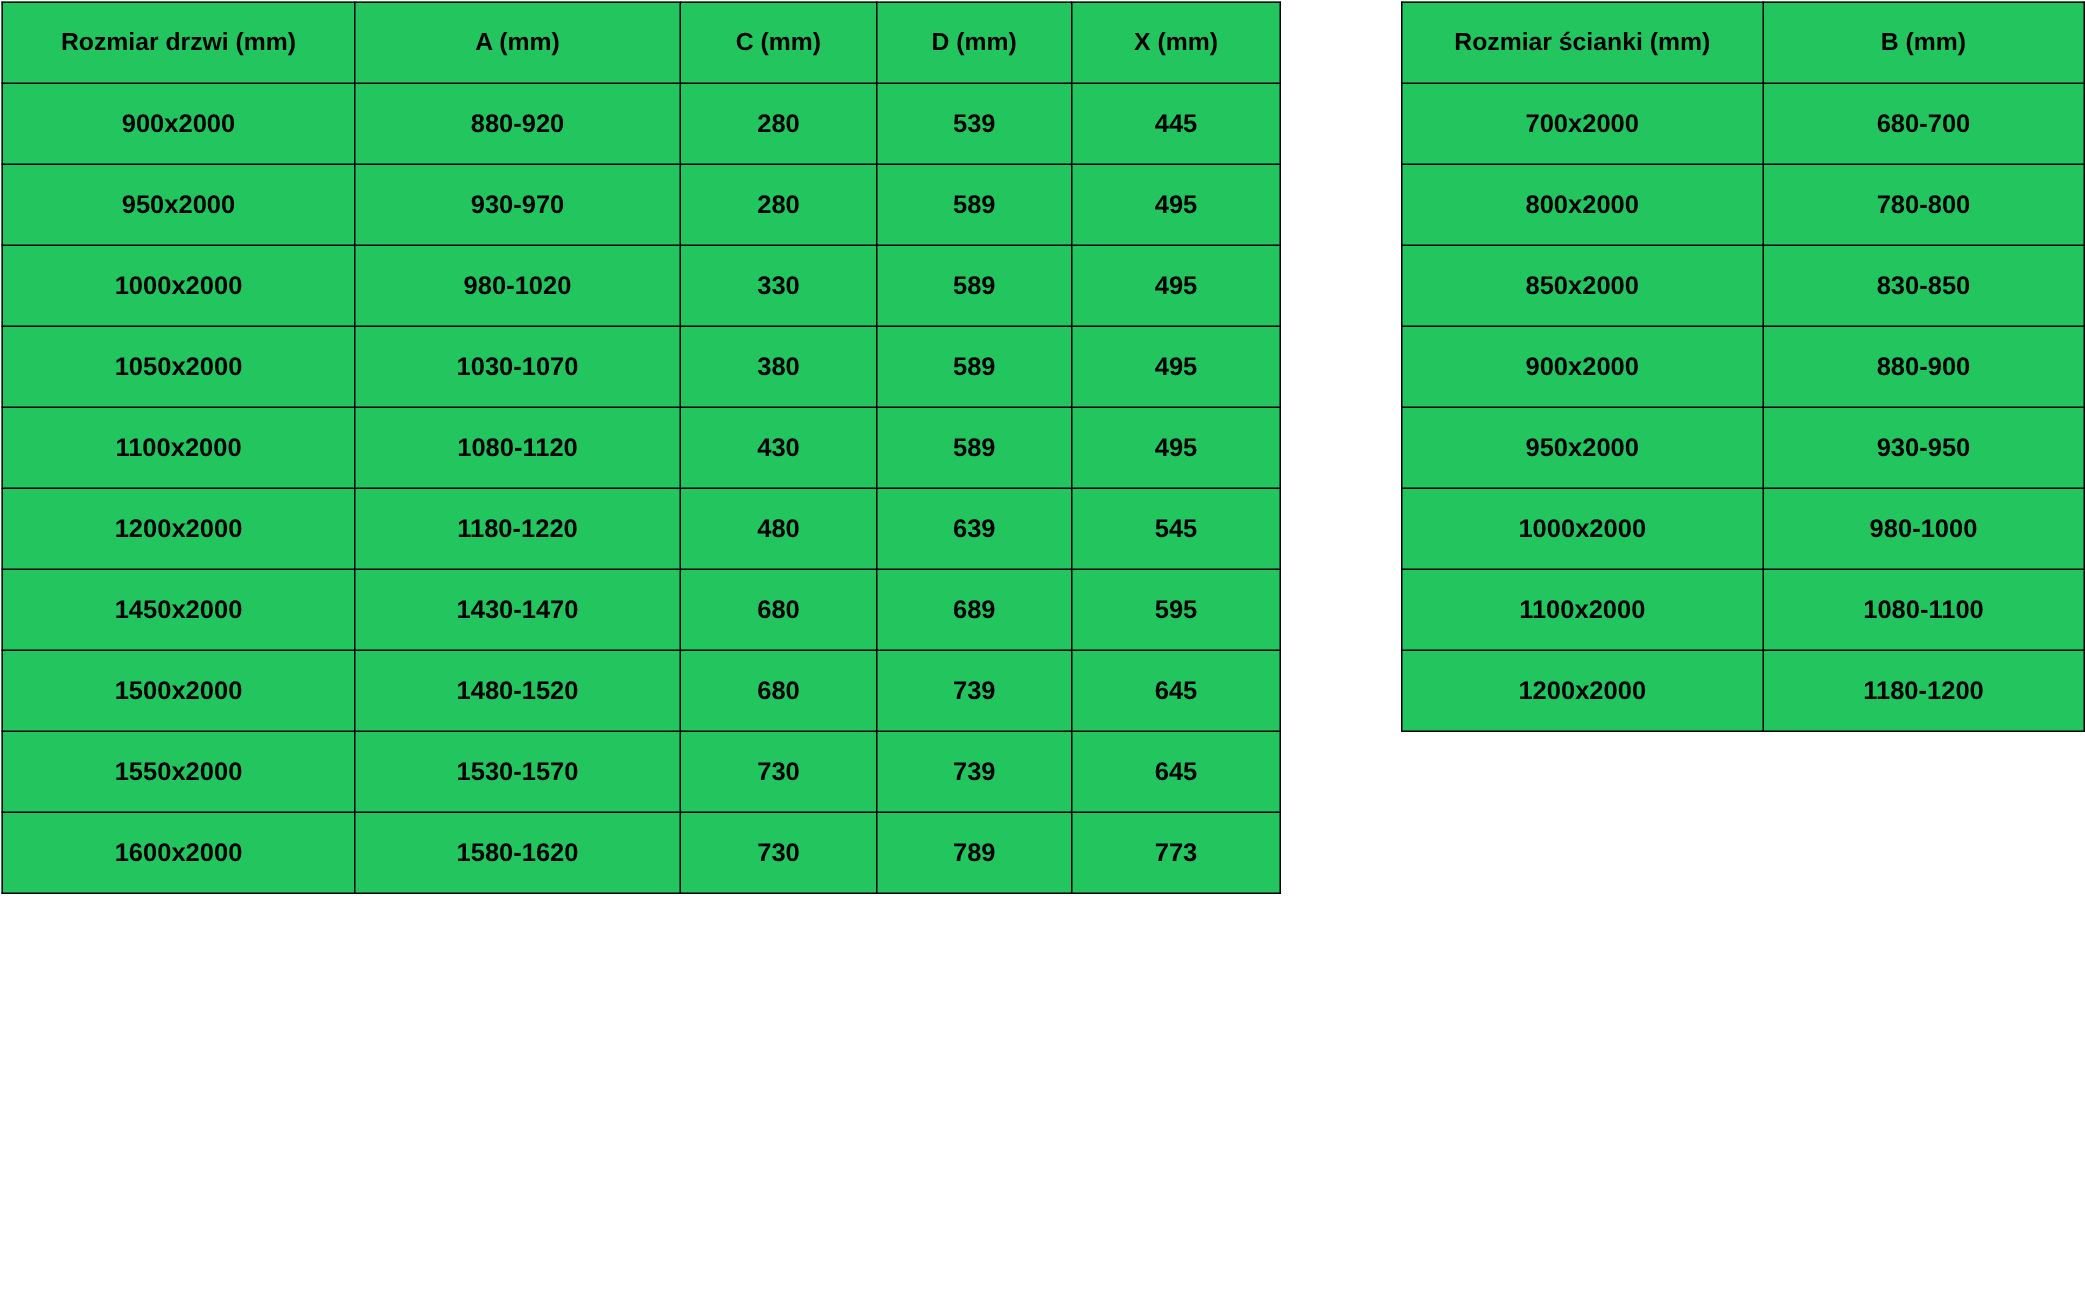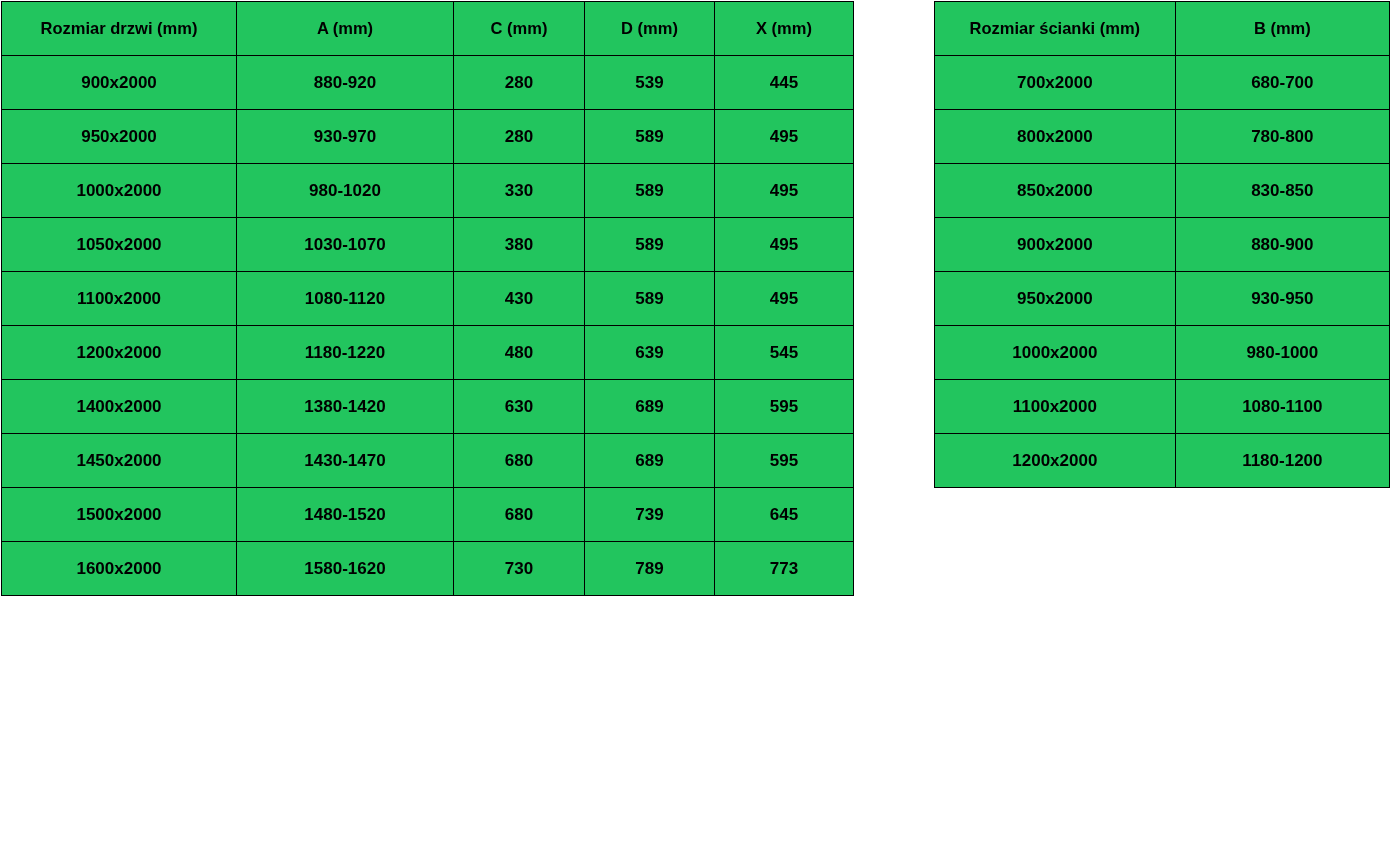--- a/index.html
+++ b/index.html
@@ -126,37 +126,37 @@
         <td>495</td>
       </tr>
       <tr>
         <td>1200x2000</td>
         <td>1180-1220</td>
         <td>480</td>
         <td>639</td>
         <td>545</td>
       </tr>
       <tr>
-        <td>1400x2000</td>
-        <td>1380-1420</td>
-        <td>630</td>
-        <td>689</td>
-        <td>595</td>
-      </tr>
-      <tr>
         <td>1450x2000</td>
         <td>1430-1470</td>
         <td>680</td>
         <td>689</td>
         <td>595</td>
       </tr>
       <tr>
         <td>1500x2000</td>
         <td>1480-1520</td>
         <td>680</td>
+        <td>739</td>
+        <td>645</td>
+      </tr>
+      <tr>
+        <td>1550x2000</td>
+        <td>1530-1570</td>
+        <td>730</td>
         <td>739</td>
         <td>645</td>
       </tr>
       <tr>
         <td>1600x2000</td>
         <td>1580-1620</td>
         <td>730</td>
         <td>789</td>
         <td>773</td>
       </tr>

